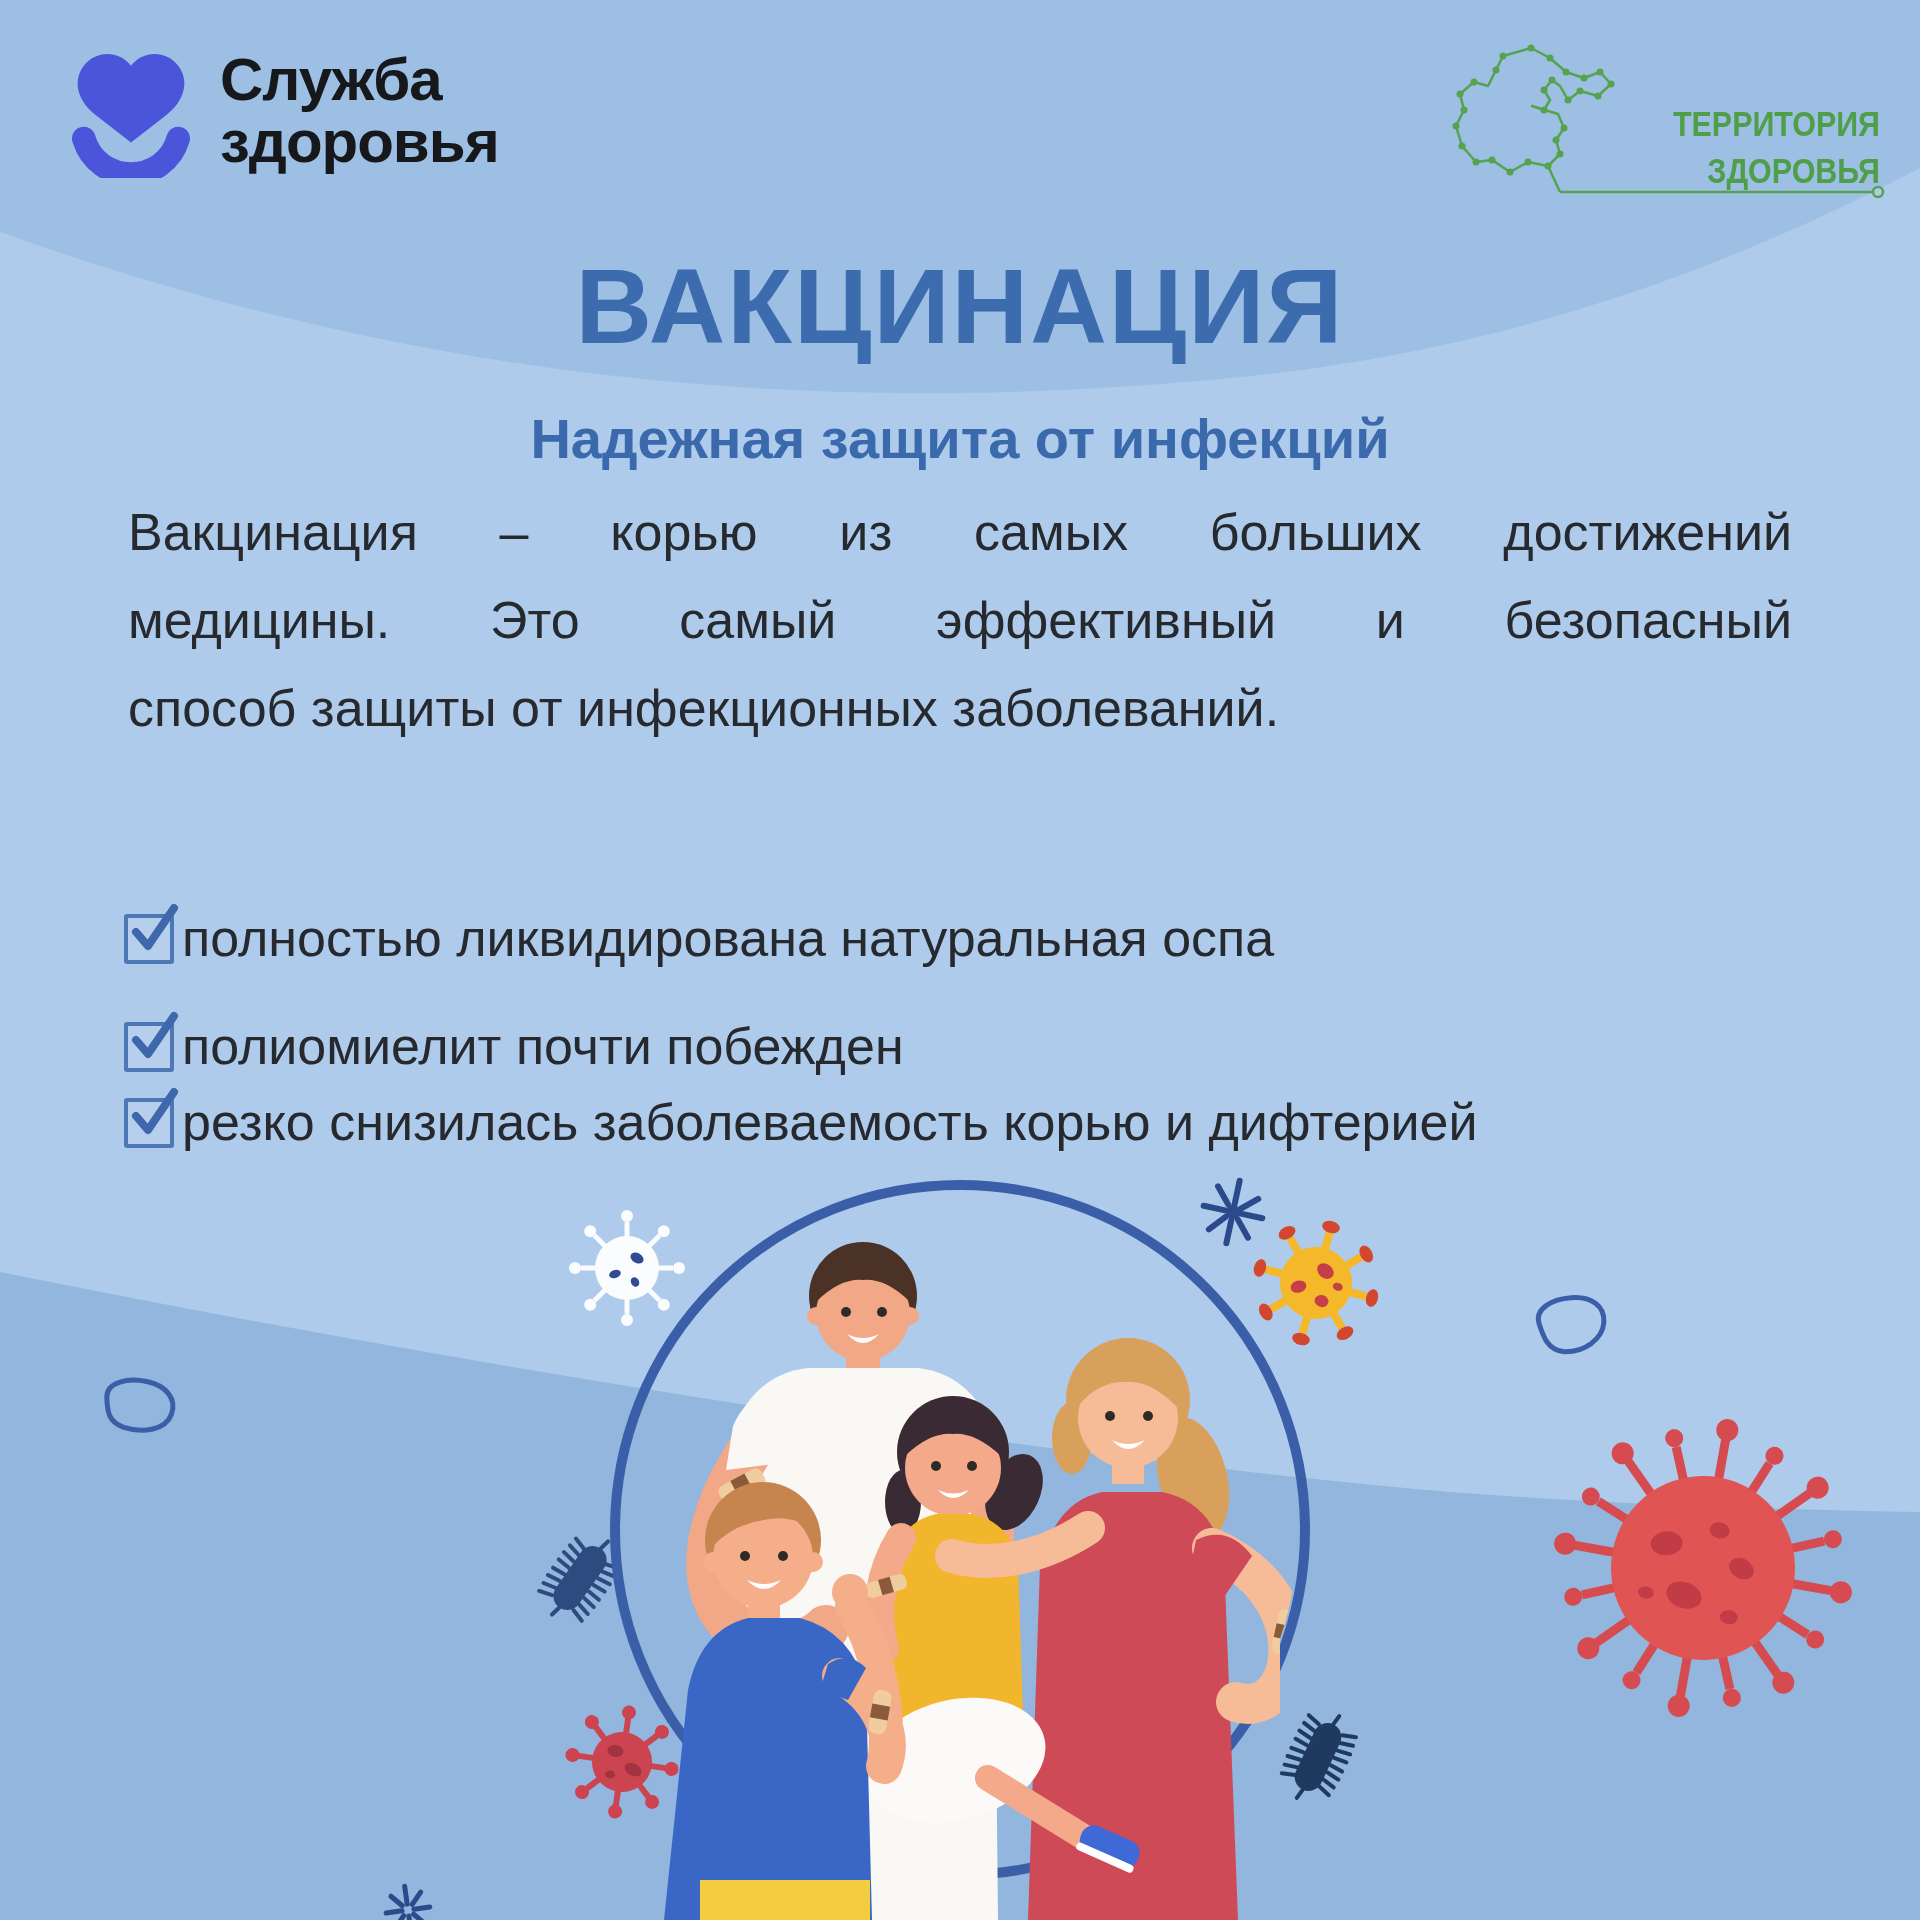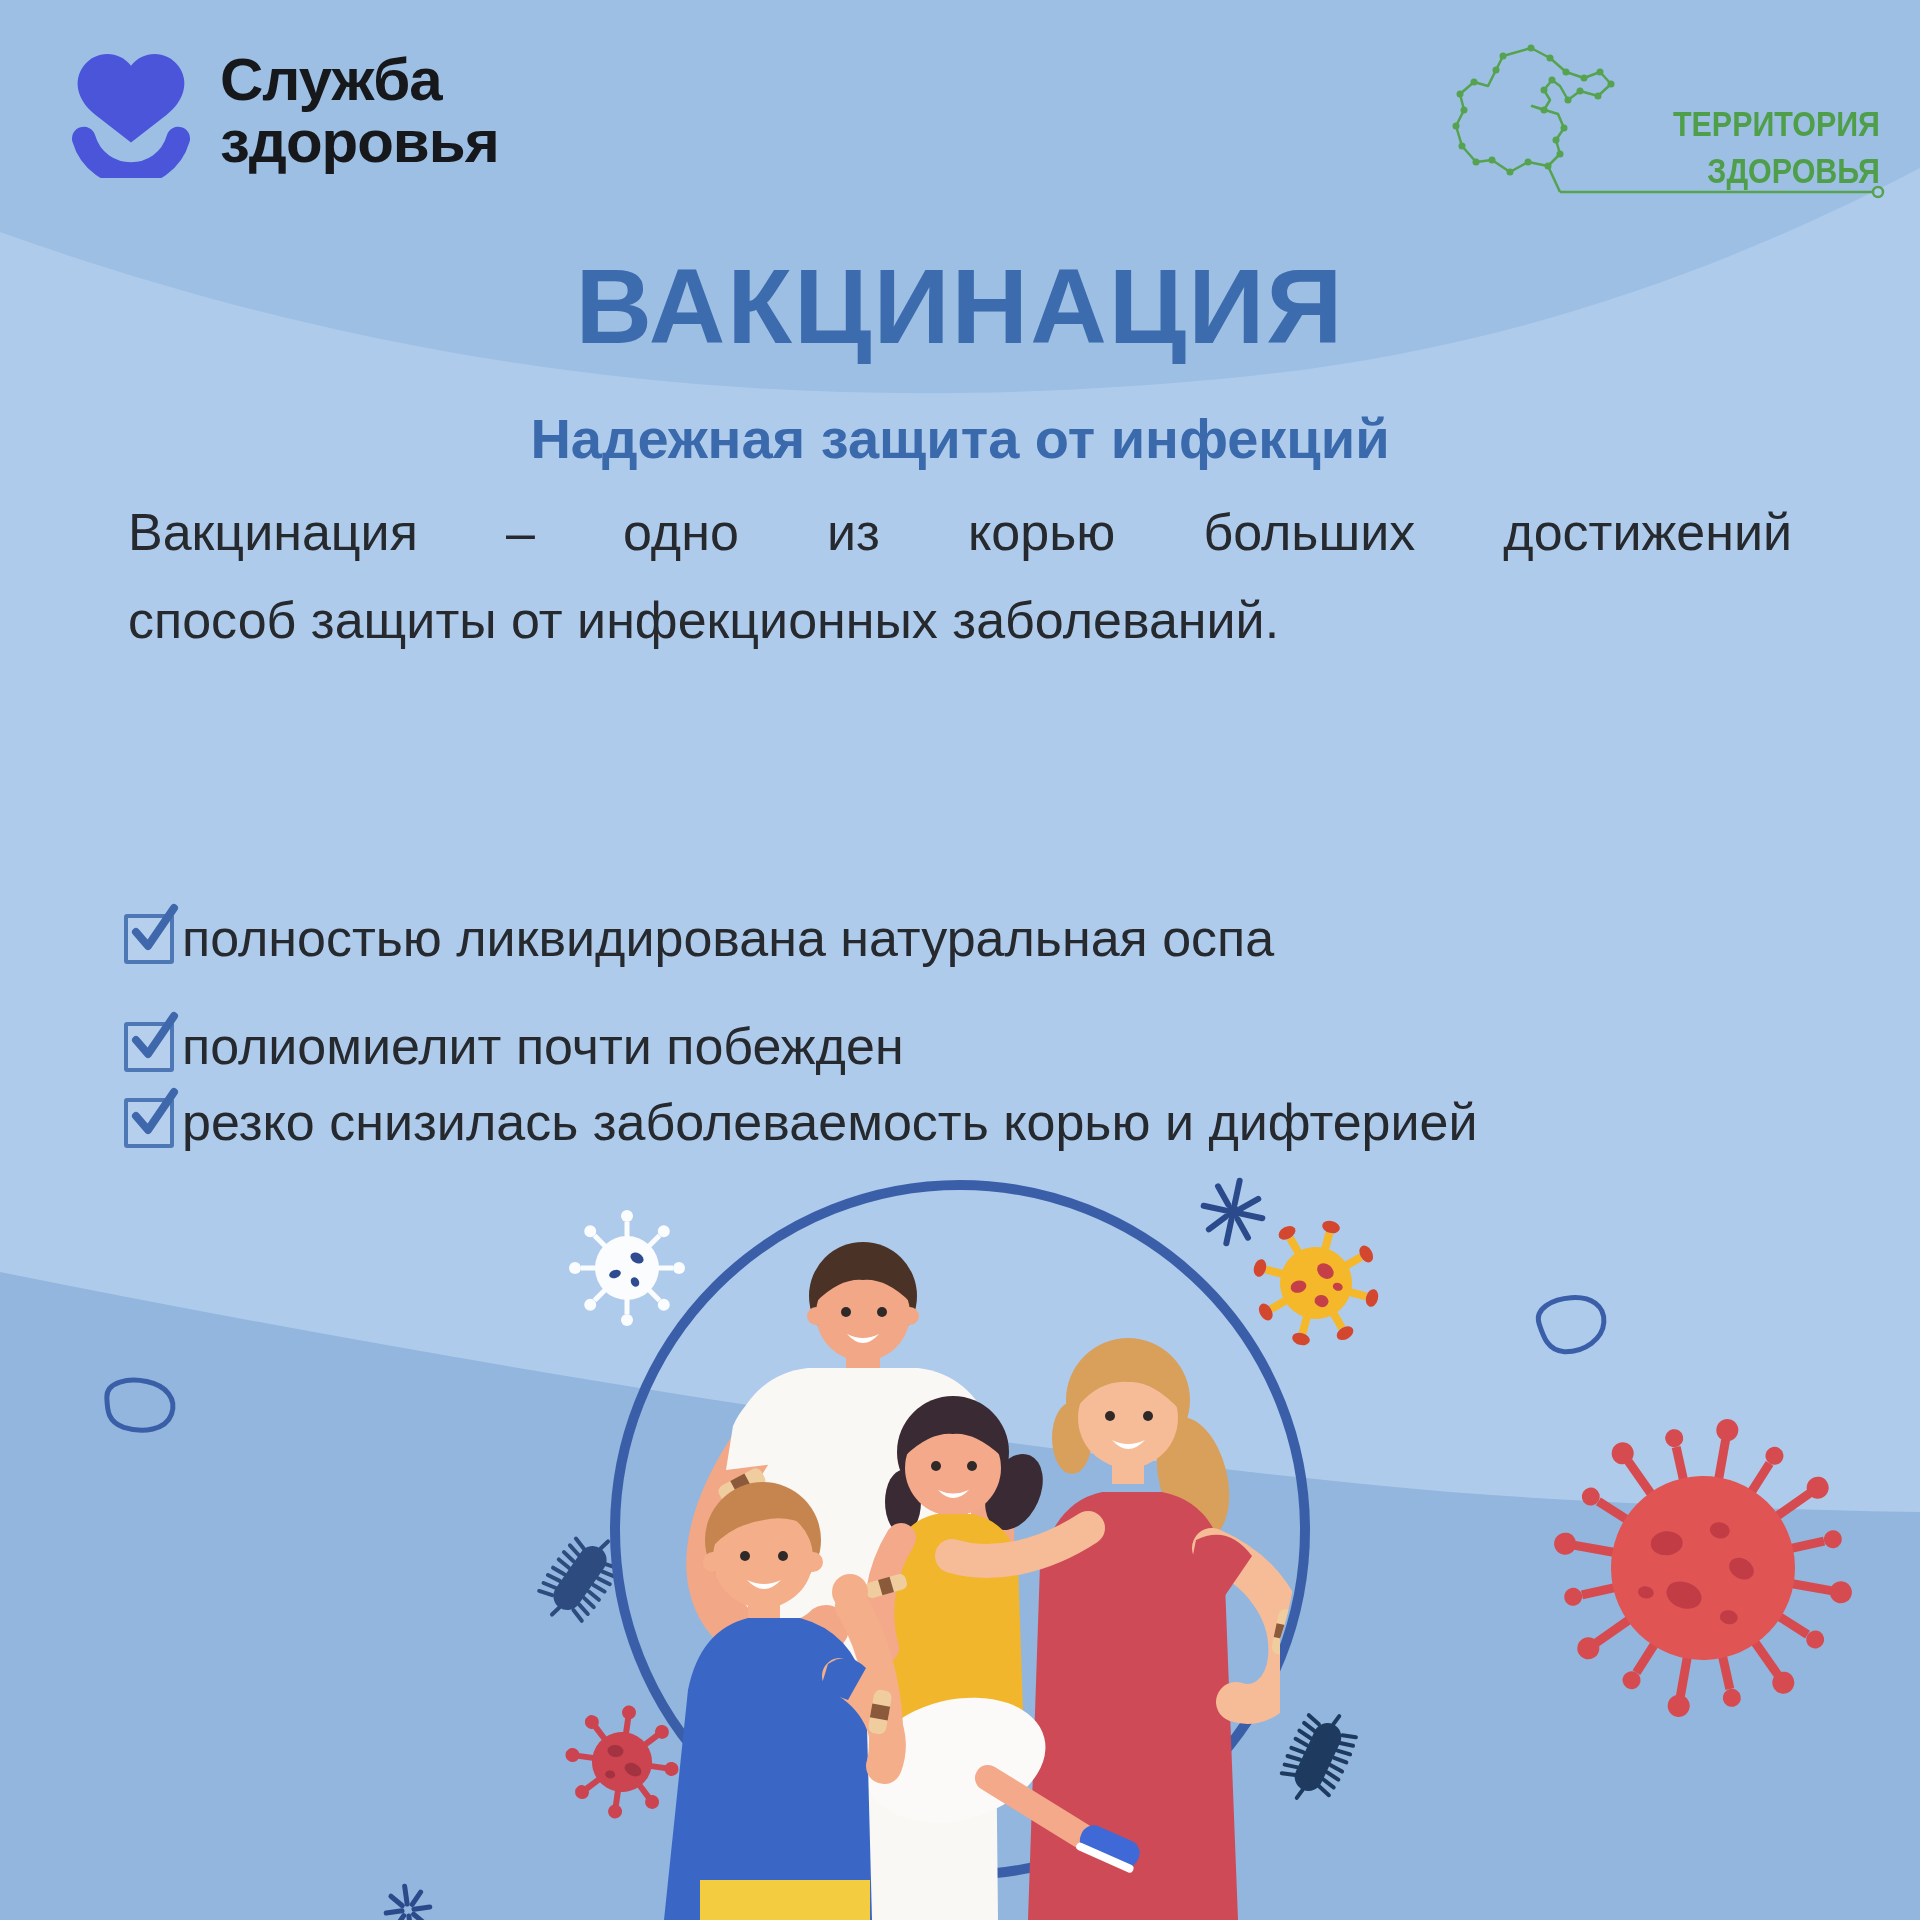--- a/index.html
+++ b/index.html
@@ -502,21 +502,22 @@
     <div class="words">
       <div>ТЕРРИТОРИЯ</div>
       <div>ЗДОРОВЬЯ</div>
     </div>
   </div>
 
   <div class="abs title">ВАКЦИНАЦИЯ</div>
   <div class="abs subtitle">Надежная защита от инфекций</div>
 
   <div class="abs bodytext">
-    <div class="jline">Вакцинация – одно из корью больших достижений</div>
+    <div class="jline">Вакцинация – корью из самых больших достижений</div>
+    <div class="jline">медицины. Это самый эффективный и безопасный</div>
     <div class="lline">способ защиты от инфекционных заболеваний.</div>
   </div>
 
 
   <div class="abs check-row row-0">
     <span class="checkbox">
       <svg width="56" height="56" viewBox="0 0 56 56">
         <polyline points="10,30 22,44 48,6" fill="none" stroke="#3E68AB" stroke-width="8" stroke-linecap="round" stroke-linejoin="round"></polyline>
       </svg>
     </span>

